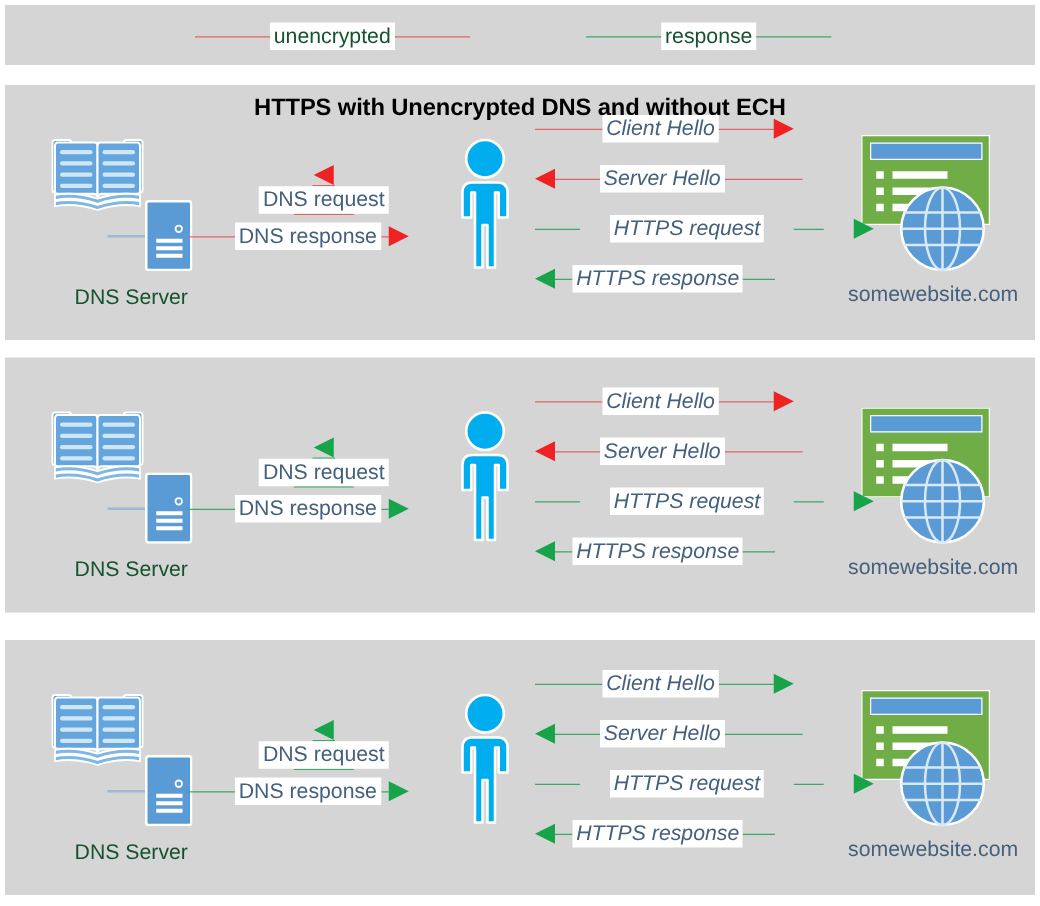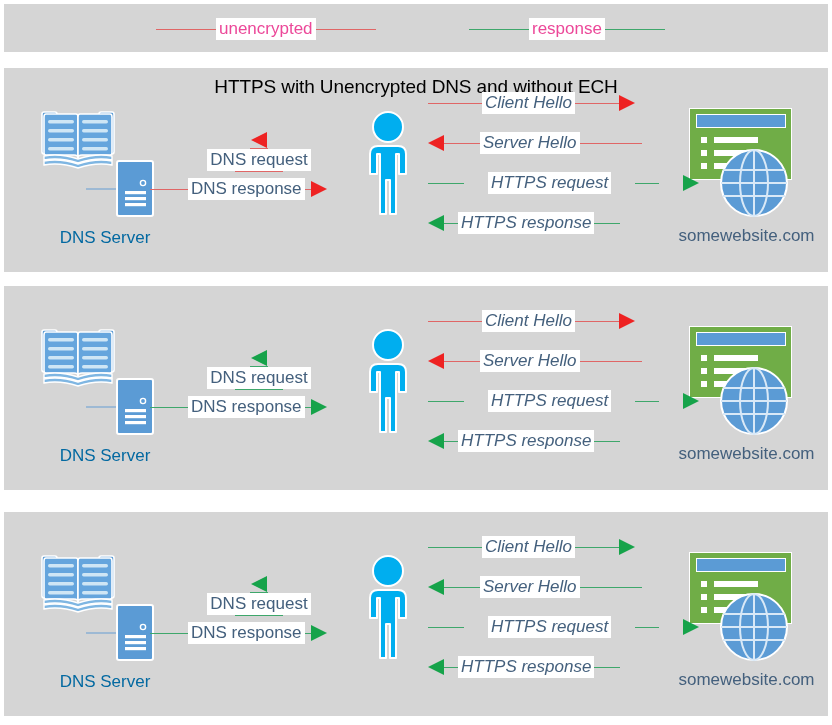--- a/index.html
+++ b/index.html
@@ -36,56 +36,56 @@
     display: flex;
     align-items: center;
   }
   .legend-line {
     height: 0; width: 60px;
     border-top: 1.6px solid #E06666;
   }
   .legend-line.green { border-top-color: #3EA76B; }
   .legend-text {
     background: #ffffff;
-    color: #ec4899;
+    color: #14532d;
     font-size: 17px;
     padding: 1px 3px;
     line-height: 20px;
     white-space: nowrap;
   }
   #legend-unencrypted { left: 152px; }
   #legend-encrypted   { left: 465px; }
 
   
   .panel-title {
     position: absolute;
     left: 0; right: 0;
     top: 8px;
     text-align: center;
     font-size: 19px;
-    font-weight: normal;
+    font-weight: bold;
     color: #000000;
     letter-spacing: -0.1px;
   }
 
   
   .dns-group { position: absolute; left: 26px; top: 42px; width: 180px; height: 150px; }
   .book { position: absolute; left: 10px; top: 0px; width: 76px; height: 62px; }
   .rack { position: absolute; left: 86px; top: 50px; width: 38px; height: 57px; }
   .rack-connector {
     position: absolute; left: 56px; top: 78px;
     width: 32px; height: 0;
     border-top: 2px solid #9DB9D4;
   }
   .dns-label {
     position: absolute;
     left: 0; top: 118px;
     width: 150px;
     text-align: center;
-    color: #0369a1;
+    color: #14532d;
     font-size: 17px;
   }
 
   
   .person { position: absolute; left: 352px; top: 42px; width: 64px; height: 110px; }
 
   
   .site-group { position: absolute; left: 665px; top: 40px; width: 155px; height: 155px; }
   .browser {
     position: absolute; left: 20px; top: 0px;

